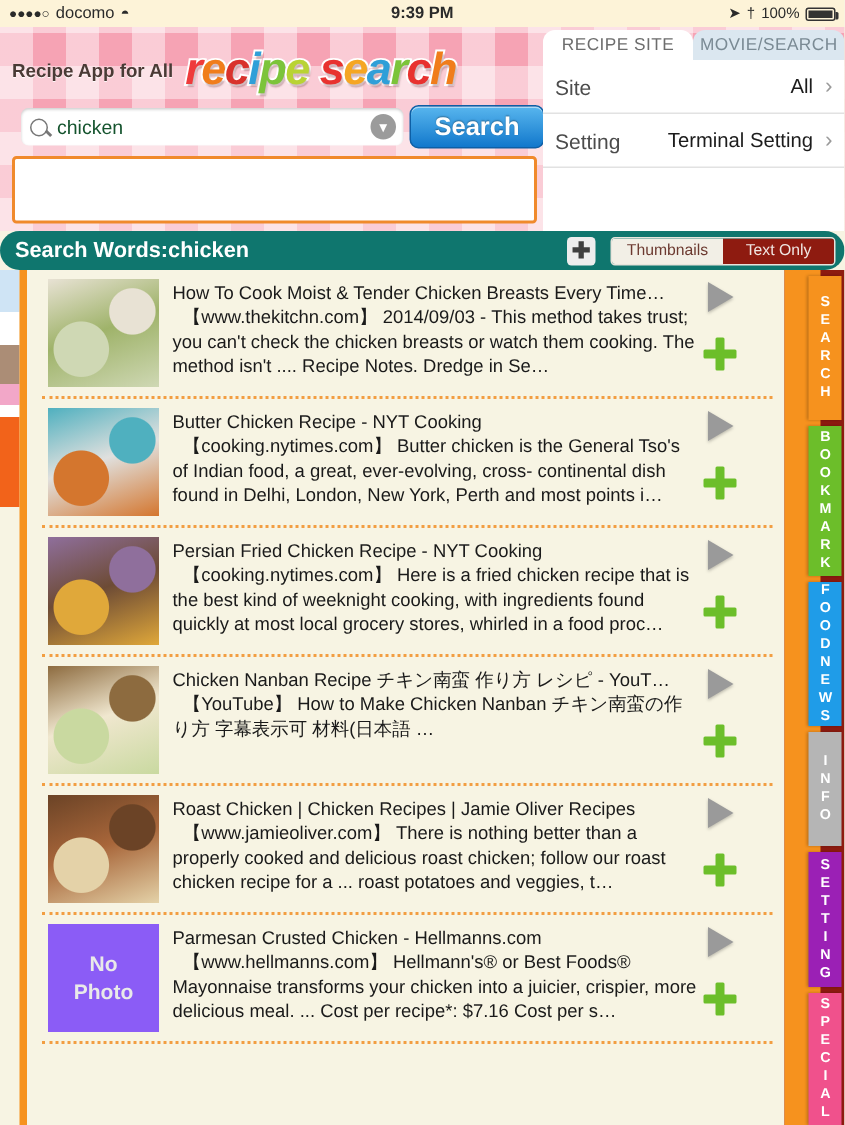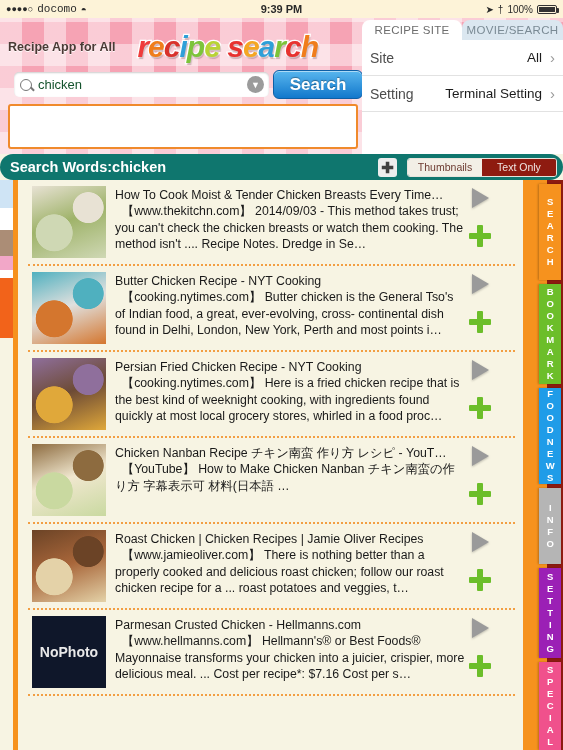--- a/index.html
+++ b/index.html
@@ -16,40 +16,40 @@
   .statusbar{
     position:absolute; top:0; left:0; width:563px; height:18px;
     background:#fdf3d8;
     display:flex; align-items:center;
     font-size:11px; color:#2a2a2a;
     padding:0 6px;
     z-index:40;
   }
   .sb-left{ display:flex; align-items:center; gap:4px; }
   .dots{ letter-spacing:0px; font-size:9px; }
-  .sb-carrier{ font-size:11px;font-family:Liberation Mono, monospace; }
+  .sb-carrier{ font-size:11px; }
   .wifi{ font-size:10px; }
   .sb-center{ position:absolute; left:0; right:0; text-align:center; font-weight:bold; font-size:11px; }
   .sb-right{ margin-left:auto; display:flex; align-items:center; gap:4px; font-size:10px; position:relative; z-index:2;}
   .batt{ width:20px; height:9px; border:1px solid #333; border-radius:2px; position:relative; display:inline-block;}
   .batt:after{content:"";position:absolute;right:-3px;top:2px;width:2px;height:5px;background:#333;border-radius:0 1px 1px 0;}
   .batt i{ position:absolute; inset:1px; background:#333; display:block; }
 
   
   .header{
     position:absolute; top:18px; left:0; width:563px; height:136px;
     background:
       repeating-linear-gradient(90deg, rgba(255,255,255,.45) 0 22px, rgba(255,255,255,0) 22px 44px),
       repeating-linear-gradient(0deg, rgba(255,255,255,.45) 0 22px, rgba(255,255,255,0) 22px 44px),
       #f6a3b4;
     z-index:20;
   }
   .brandline{
     position:absolute; left:8px; top:12px; width:348px; height:34px;
-    display:flex; align-items:center;gap:14px;
+    display:flex; align-items:center;
   }
   .tagline{
     font-size:12.5px; font-weight:bold; color:#4a3a35;
     text-shadow:0 1px 0 rgba(255,255,255,.8);
     white-space:nowrap;
   }
   .logo{
     margin-left:8px;
     font-size:30px; font-weight:bold; font-style:italic;
     letter-spacing:-1px; line-height:1;
@@ -140,21 +140,21 @@
   .peek .pk{ position:absolute; left:0; width:13px; }
   .leftorange{ position:absolute; left:13px; top:180px; width:5px; height:570px; background:#f6921e; z-index:8; }
 
   .results{
     position:absolute; left:18px; top:180px; width:505px; height:570px;
     background:#f7f4e3; z-index:10; overflow:hidden;
   }
   .row{ position:relative; width:505px; display:flex; padding:6px 0 0 14px; }
   .thumb{ width:74px; height:72px; flex:none; background:#ddd; overflow:hidden; position:relative; }
   .thumb.nophoto{
-    background:#0f172a; display:flex;
+    background:#8b5cf6; display:flex;flex-direction:column;
     align-items:center;justify-content:center;
     color:#e9e9e9; font-size:14px; font-weight:bold; line-height:1.35;
   }
   .rtext{ flex:1; padding-left:9px; padding-right:58px; padding-top:1px; }
   .rtitle{ font-size:12.3px; color:#1a1a1a; line-height:1.32; white-space:nowrap; overflow:hidden; }
   .rdesc{ font-size:12.3px; color:#1a1a1a; line-height:1.33; }
   .rowicons{ position:absolute; right:16px; top:6px; width:40px; }
   .playbtn{
     width:0;height:0;border-left:17px solid #9a9a9a;
     border-top:10px solid transparent;border-bottom:10px solid transparent;

